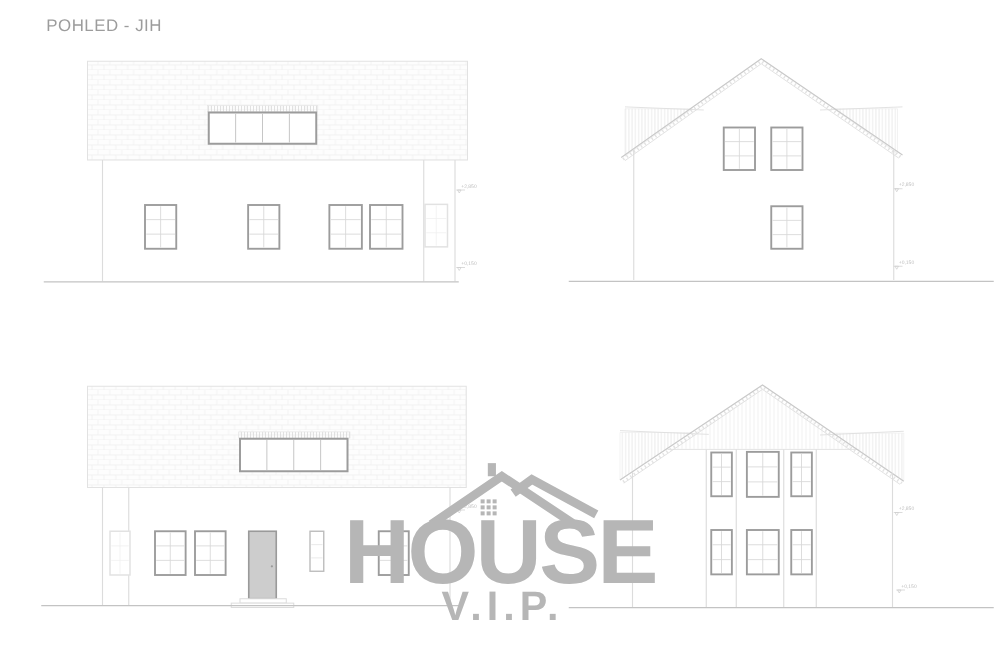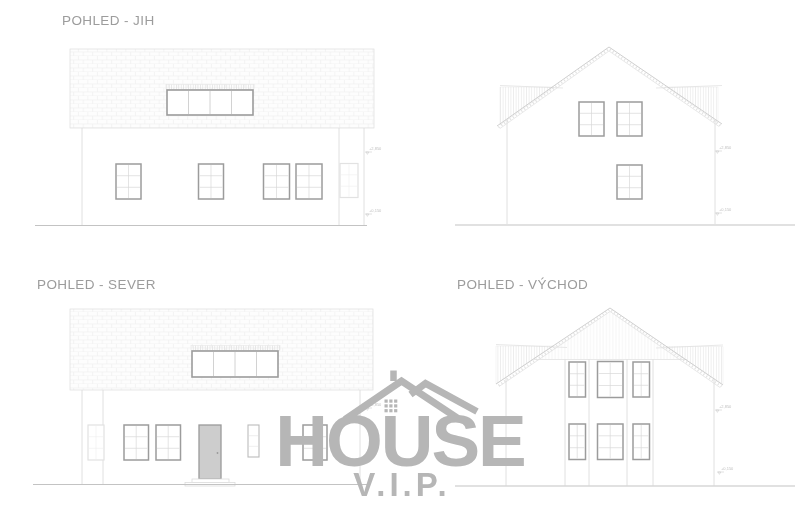--- a/index.html
+++ b/index.html
@@ -1,20 +1,20 @@
 <!DOCTYPE html>
 <html><head>
 <meta charset="utf-8">
 <style>
   html,body{margin:0;padding:0;background:#ffffff;}
   .sheet{position:relative;width:800px;height:529px;background:#ffffff;overflow:hidden;
          font-family:"Liberation Sans",sans-serif;}
   .view-title{position:absolute;font-size:13.5px;letter-spacing:0.4px;color:#9c9c9c;
               white-space:nowrap;}
-  #title-jih{left:37px;top:13px;margin-left:25px;}
+  #title-jih{left:37px;top:13px;}
   #title-zapad{left:457px;top:13px;}
   #title-sever{left:37px;top:277px;}
   #title-vychod{left:457px;top:277px;}
   svg{position:absolute;left:0;top:0;}
   
   .wall{stroke:#dcdcdc;stroke-width:0.9;fill:none;}
   .roofline{stroke:#c9c9c9;stroke-width:0.9;fill:none;}
   .roofline2{stroke:#dedede;stroke-width:0.7;fill:none;}
   .batten{stroke:#e3e3e3;stroke-width:2.4;fill:none;stroke-dasharray:1.1 2.4;}
   .ground{stroke:#c3c3c3;stroke-width:1;}
@@ -31,22 +31,20 @@
   .marker text{font:4px "Liberation Sans",sans-serif;fill:#bfbfbf;}
   
   .wm-text{fill:#b6b6b6;font-family:"Liberation Sans",sans-serif;font-weight:bold;}
 </style>
 </head>
 <body>
 
 <div class="sheet">
 
   <div class="view-title" id="title-jih">POHLED - JIH</div>
-  <div class="view-title" id="title-sever">POHLED - SEVER</div>
-  <div class="view-title" id="title-vychod">POHLED - VÝCHOD</div>
 
   <svg width="800" height="529" viewBox="0 0 800 529">
     <defs>
       <pattern id="tile" width="9.5" height="8" patternUnits="userSpaceOnUse">
         <rect width="9.5" height="8" fill="#fdfdfd"></rect>
         <path d="M0,4 H9.5 M0,8 H9.5 M2.4,0 V4 M7.2,4 V8" stroke="#f0f0f0" stroke-width="0.7" fill="none"></path>
       </pattern>
       <pattern id="ticks" width="2.4" height="5" patternUnits="userSpaceOnUse">
         <path d="M1.2,0 V5" stroke="#d9d9d9" stroke-width="0.6"></path>
       </pattern>

